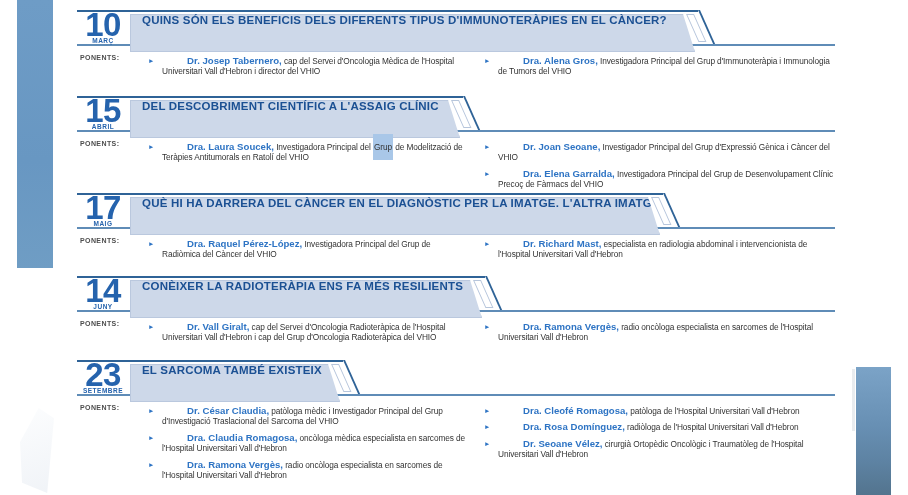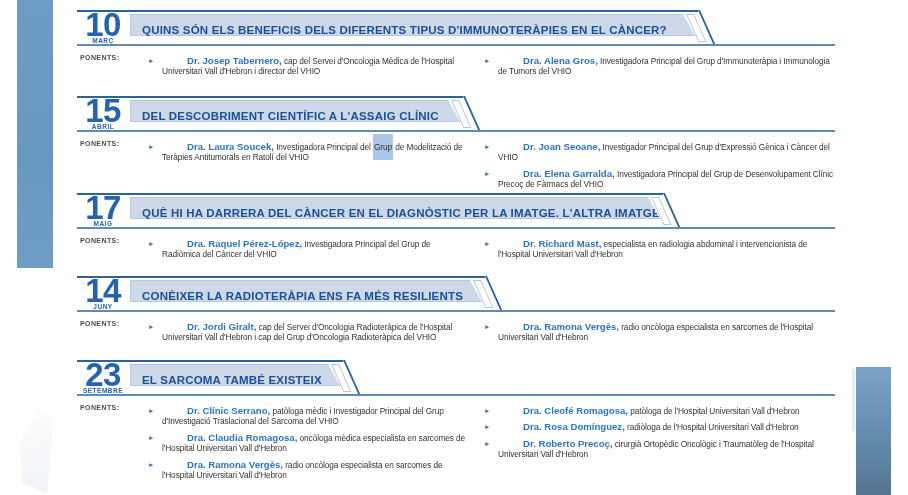--- a/index.html
+++ b/index.html
@@ -36,25 +36,25 @@
   }
   .bottom-rule {
     position:absolute; left:77px; top:34px; width:758px; height:2px;
     background:var(--rule-light);
   }
   .date { position:absolute; left:79px; top:3px; width:48px; text-align:center; color:var(--date-blue); }
   .date .day   { font-size:33px; font-weight:bold; line-height:24px; letter-spacing:-0.5px; }
   .date .month { font-size:6.5px; font-weight:bold; letter-spacing:0.5px; line-height:7px; }
 
   .banner {
-    position:absolute; left:130px; top:4px; height:22px;
+    position:absolute; left:130px; top:4px; height:38px;
     background:var(--banner-fill);
     box-shadow:inset 0 0 0 1px #bac8de;
     clip-path:polygon(0 0, calc(100% - 12px) 0, 100% 100%, 0 100%);
-    display:flex; align-items:flex-end;
+    display:flex; align-items:flex-start;
   }
   .banner-title {
     padding-left:12px; padding-right:20px;
     font-size:11.5px; font-weight:bold; letter-spacing:0.2px;
     color:var(--title-navy); white-space:nowrap;
   }
   .banner-tail {
     position:absolute; top:4px; width:6px; height:26px;
     background:#ffffff; border:1px solid #b7c6dc;
     transform:skewX(24deg); transform-origin:top left;
@@ -165,45 +165,45 @@
       <div class="day">14</div>
       <div class="month">JUNY</div>
     </div>
     <div class="banner" style="width: 352px;">
       <span class="banner-title">CONÈIXER LA RADIOTERÀPIA ENS FA MÉS RESILIENTS</span>
     </div>
     <div class="banner-tail" style="left: 473px;"></div>
     <div class="banner-diagonal" style="left: 485px;"></div>
     <div class="ponents">PONENTS:</div>
     <div class="col col-left">
-          <div class="speaker"><span class="bullet">►</span><span class="speaker-name">Dr. Jordi Giralt,</span> <span class="speaker-desc">cap del Servei d'Oncologia Radioteràpica de l'Hospital Universitari Vall d'Hebron i cap del Grup d'Oncologia Radioteràpica del VHIO</span></div>
+          <div class="speaker"><span class="bullet">►</span><span class="speaker-name">Dr. Vall Giralt,</span> <span class="speaker-desc">cap del Servei d'Oncologia Radioteràpica de l'Hospital Universitari Vall d'Hebron i cap del Grup d'Oncologia Radioteràpica del VHIO</span></div>
         </div>
     <div class="col col-right">
           <div class="speaker"><span class="bullet">►</span><span class="speaker-name">Dra. Ramona Vergès,</span> <span class="speaker-desc">radio oncòloga especialista en sarcomes de l'Hospital Universitari Vall d'Hebron</span></div>
         </div>
   </section>
 
   <section class="session" style="top: 360px;">
     <div class="top-line" style="width: 266px;"></div>
     <div class="bottom-rule"></div>
     <div class="date">
       <div class="day">23</div>
       <div class="month">SETEMBRE</div>
     </div>
     <div class="banner" style="width: 210px;">
       <span class="banner-title">EL SARCOMA TAMBÉ EXISTEIX</span>
     </div>
     <div class="banner-tail" style="left: 331px;"></div>
     <div class="banner-diagonal" style="left: 343px;"></div>
     <div class="ponents">PONENTS:</div>
     <div class="col col-left">
-          <div class="speaker"><span class="bullet">►</span><span class="speaker-name">Dr. Clínic Serrano,</span> <span class="speaker-desc">patòloga mèdic i Investigador Principal del Grup d'Investigació Traslacional del Sarcoma del VHIO</span></div>
+          <div class="speaker"><span class="bullet">►</span><span class="speaker-name">Dr. César Claudia,</span> <span class="speaker-desc">patòloga mèdic i Investigador Principal del Grup d'Investigació Traslacional del Sarcoma del VHIO</span></div>
           <div class="speaker"><span class="bullet">►</span><span class="speaker-name">Dra. Claudia Romagosa,</span> <span class="speaker-desc">oncòloga mèdica especialista en sarcomes de l'Hospital Universitari Vall d'Hebron</span></div>
           <div class="speaker"><span class="bullet">►</span><span class="speaker-name">Dra. Ramona Vergès,</span> <span class="speaker-desc">radio oncòloga especialista en sarcomes de l'Hospital Universitari Vall d'Hebron</span></div>
         </div>
     <div class="col col-right">
           <div class="speaker"><span class="bullet">►</span><span class="speaker-name">Dra. Cleofé Romagosa,</span> <span class="speaker-desc">patòloga de l'Hospital Universitari Vall d'Hebron</span></div>
           <div class="speaker"><span class="bullet">►</span><span class="speaker-name">Dra. Rosa Domínguez,</span> <span class="speaker-desc">radiòloga de l'Hospital Universitari Vall d'Hebron</span></div>
-          <div class="speaker"><span class="bullet">►</span><span class="speaker-name">Dr. Roberto Precoç,</span> <span class="speaker-desc">cirurgià Ortopèdic Oncològic i Traumatòleg de l'Hospital Universitari Vall d'Hebron</span></div>
+          <div class="speaker"><span class="bullet">►</span><span class="speaker-name">Dr. Seoane Vélez,</span> <span class="speaker-desc">cirurgià Ortopèdic Oncològic i Traumatòleg de l'Hospital Universitari Vall d'Hebron</span></div>
         </div>
   </section>
 </div>
 </div>
 
 </body></html>

